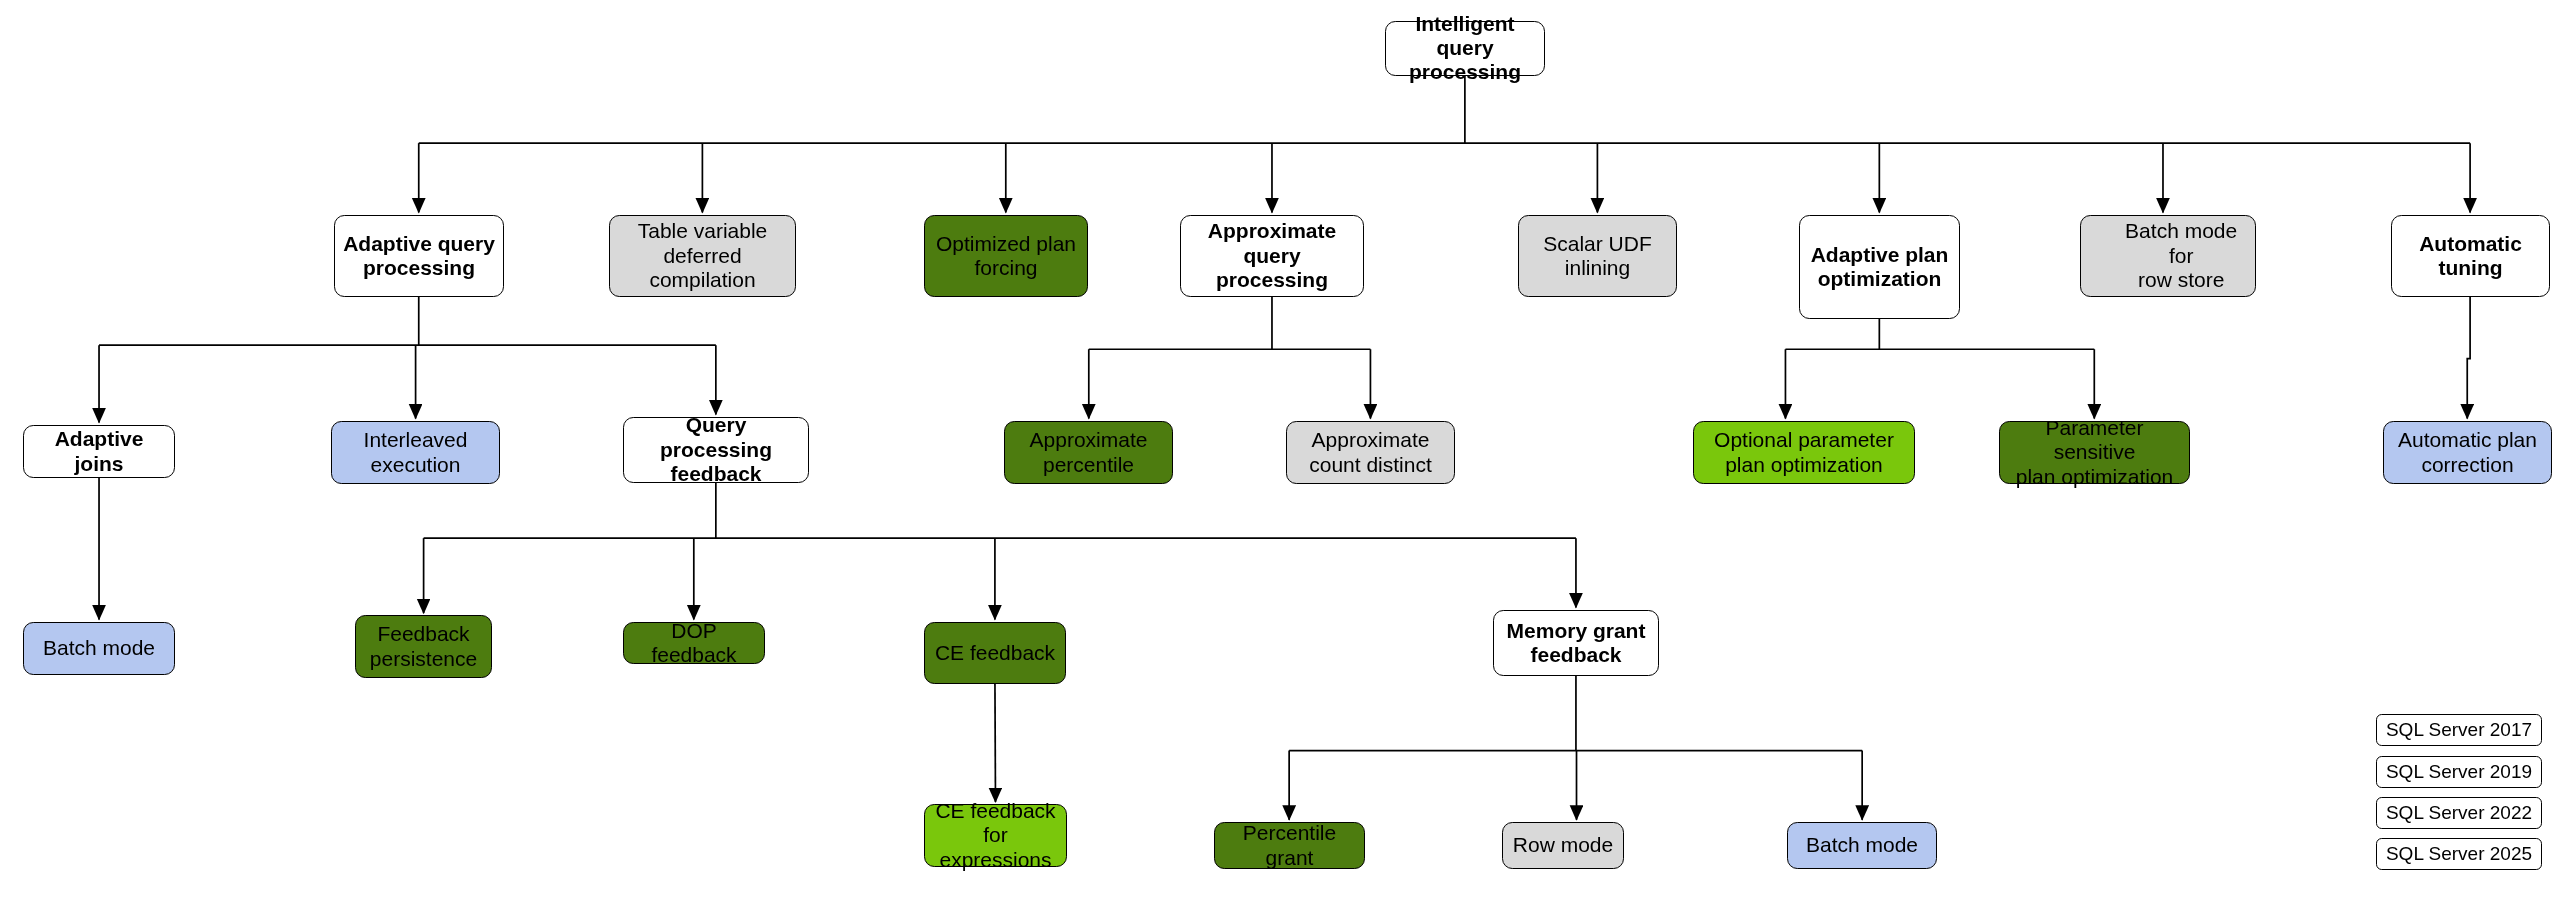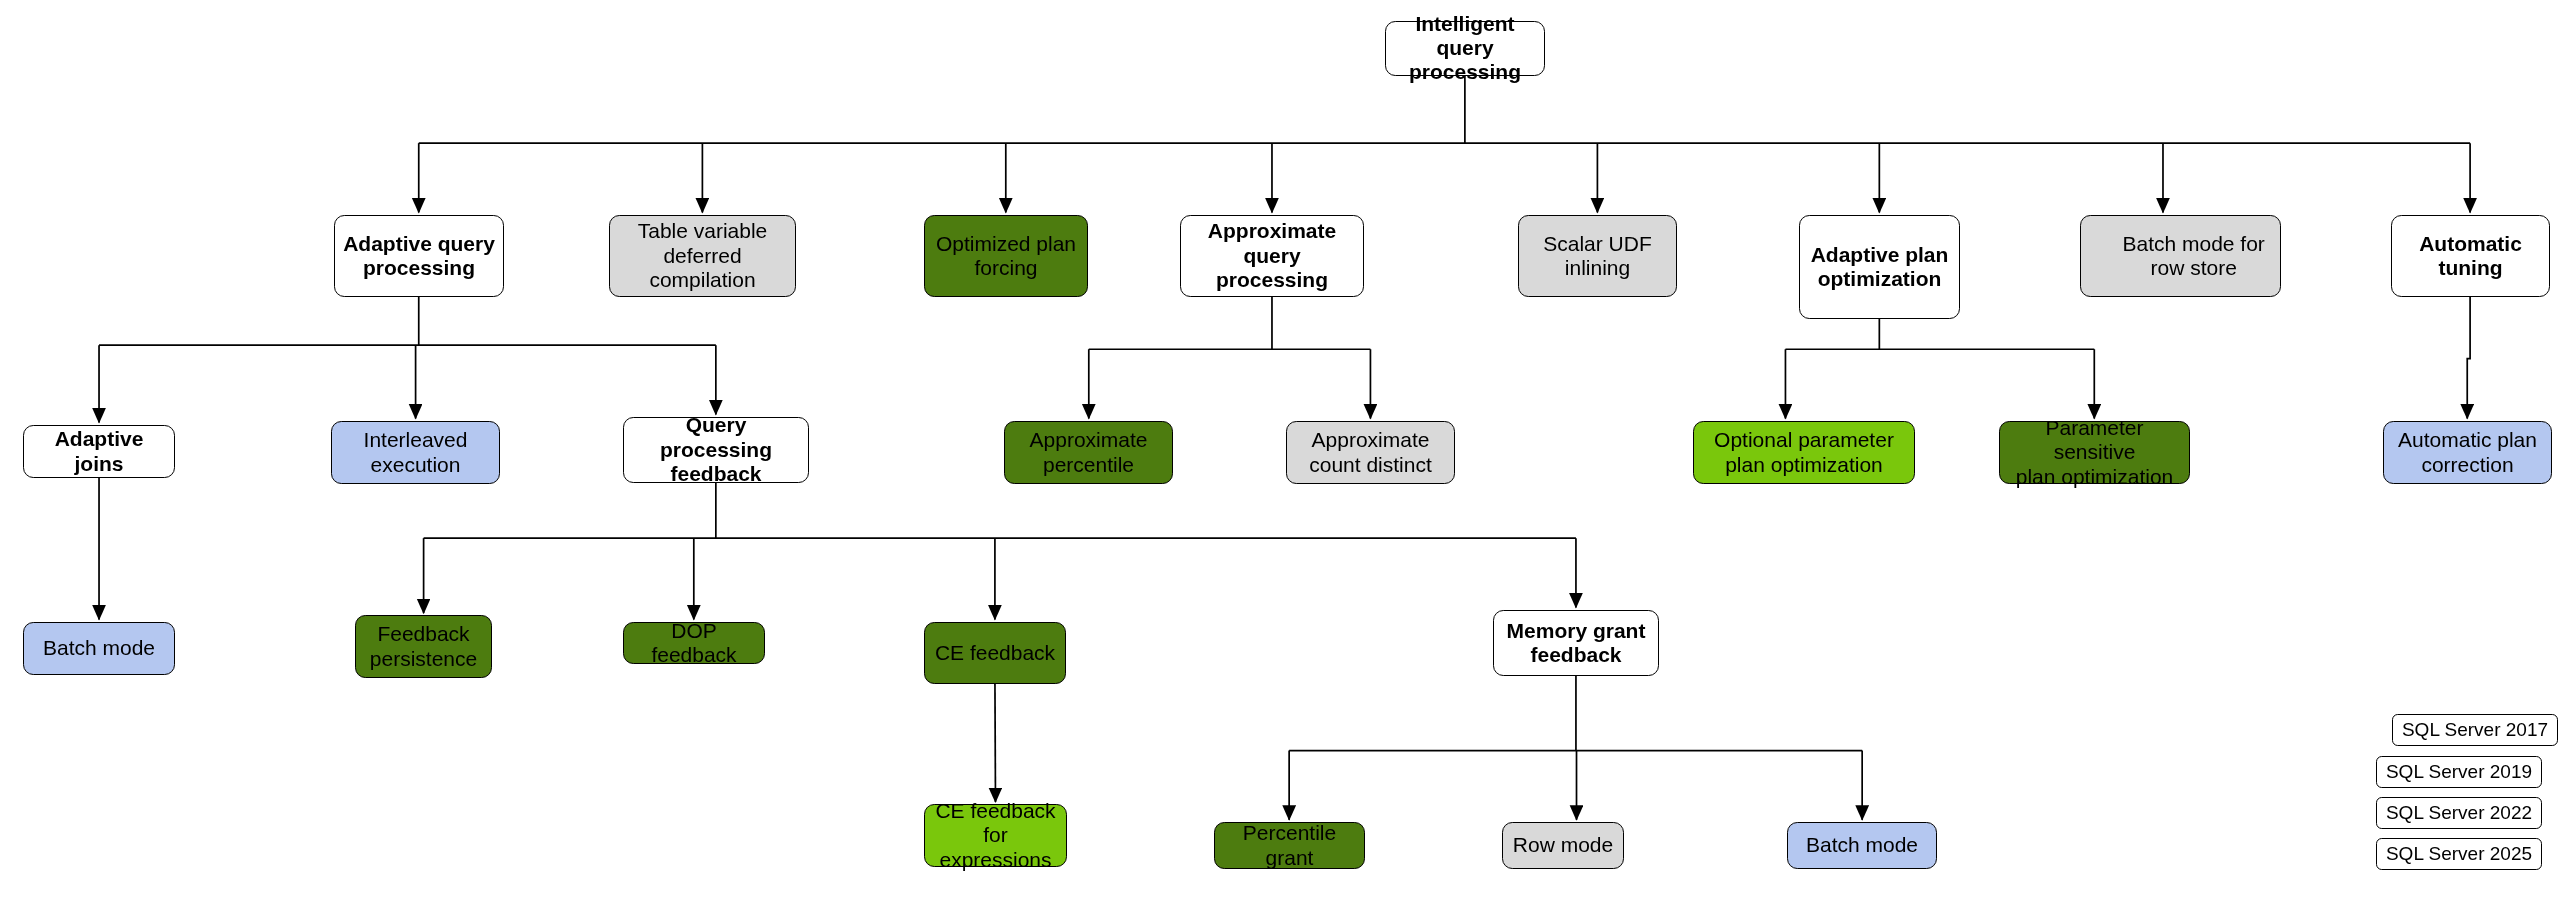--- a/index.html
+++ b/index.html
@@ -116,21 +116,21 @@
       <div class="node fill-gray" style="left: 609px; top: 215px; width: 187px; height: 82px;">Table variable
 deferred compilation</div>
       <div class="node fill-amber" style="left: 924px; top: 215px; width: 164px; height: 82px;">Optimized plan
 forcing</div>
       <div class="node fill-white bold" style="left: 1180px; top: 215px; width: 184px; height: 82px;">Approximate
 query processing</div>
       <div class="node fill-gray" style="left: 1518px; top: 215px; width: 159px; height: 82px;">Scalar UDF
 inlining</div>
       <div class="node fill-white bold" style="left: 1799px; top: 215px; width: 161px; height: 104px;">Adaptive plan
 optimization</div>
-      <div class="node fill-gray" style="left: 2080px; top: 215px; width: 201px; height: 82px; padding-left: 32px;">Batch mode for
+      <div class="node fill-gray" style="left: 2080px; top: 215px; width: 176px; height: 82px; padding-left: 32px;">Batch mode for
 row store</div>
       <div class="node fill-white bold" style="left: 2391px; top: 215px; width: 159px; height: 82px;">Automatic
 tuning</div>
       <div class="node fill-white bold" style="left: 23px; top: 425px; width: 152px; height: 53px;">Adaptive joins</div>
       <div class="node fill-blue" style="left: 331px; top: 421px; width: 169px; height: 63px;">Interleaved
 execution</div>
       <div class="node fill-white bold" style="left: 623px; top: 417px; width: 186px; height: 66px;">Query processing
 feedback</div>
       <div class="node fill-amber" style="left: 1004px; top: 421px; width: 169px; height: 63px;">Approximate
 percentile</div>
@@ -149,19 +149,19 @@
       <div class="node fill-amber" style="left: 924px; top: 622px; width: 142px; height: 62px;">CE feedback</div>
       <div class="node fill-white bold" style="left: 1493px; top: 610px; width: 166px; height: 66px;">Memory grant
 feedback</div>
       <div class="node fill-green" style="left: 924px; top: 804px; width: 143px; height: 63px;">CE feedback for
 expressions</div>
       <div class="node fill-amber" style="left: 1214px; top: 822px; width: 151px; height: 47px;">Percentile grant</div>
       <div class="node fill-gray" style="left: 1502px; top: 822px; width: 122px; height: 47px;">Row mode</div>
       <div class="node fill-blue" style="left: 1787px; top: 822px; width: 150px; height: 47px;">Batch mode</div>
     </div>
   <div id="legend-layer">
-      <div class="legend-item fill-blue" style="left: 2376px; top: 714px; width: 166px; height: 32px; margin-left: 16px;">SQL Server 2017</div>
+      <div class="legend-item fill-blue" style="left: 2376px; top: 714px; width: 166px; height: 32px;">SQL Server 2017</div>
       <div class="legend-item fill-gray" style="left: 2376px; top: 756px; width: 166px; height: 32px;">SQL Server 2019</div>
       <div class="legend-item fill-amber" style="left: 2376px; top: 797px; width: 166px; height: 32px;">SQL Server 2022</div>
       <div class="legend-item fill-green" style="left: 2376px; top: 838px; width: 166px; height: 32px;">SQL Server 2025</div>
     </div>
 </div>
 
 
 </body></html>

